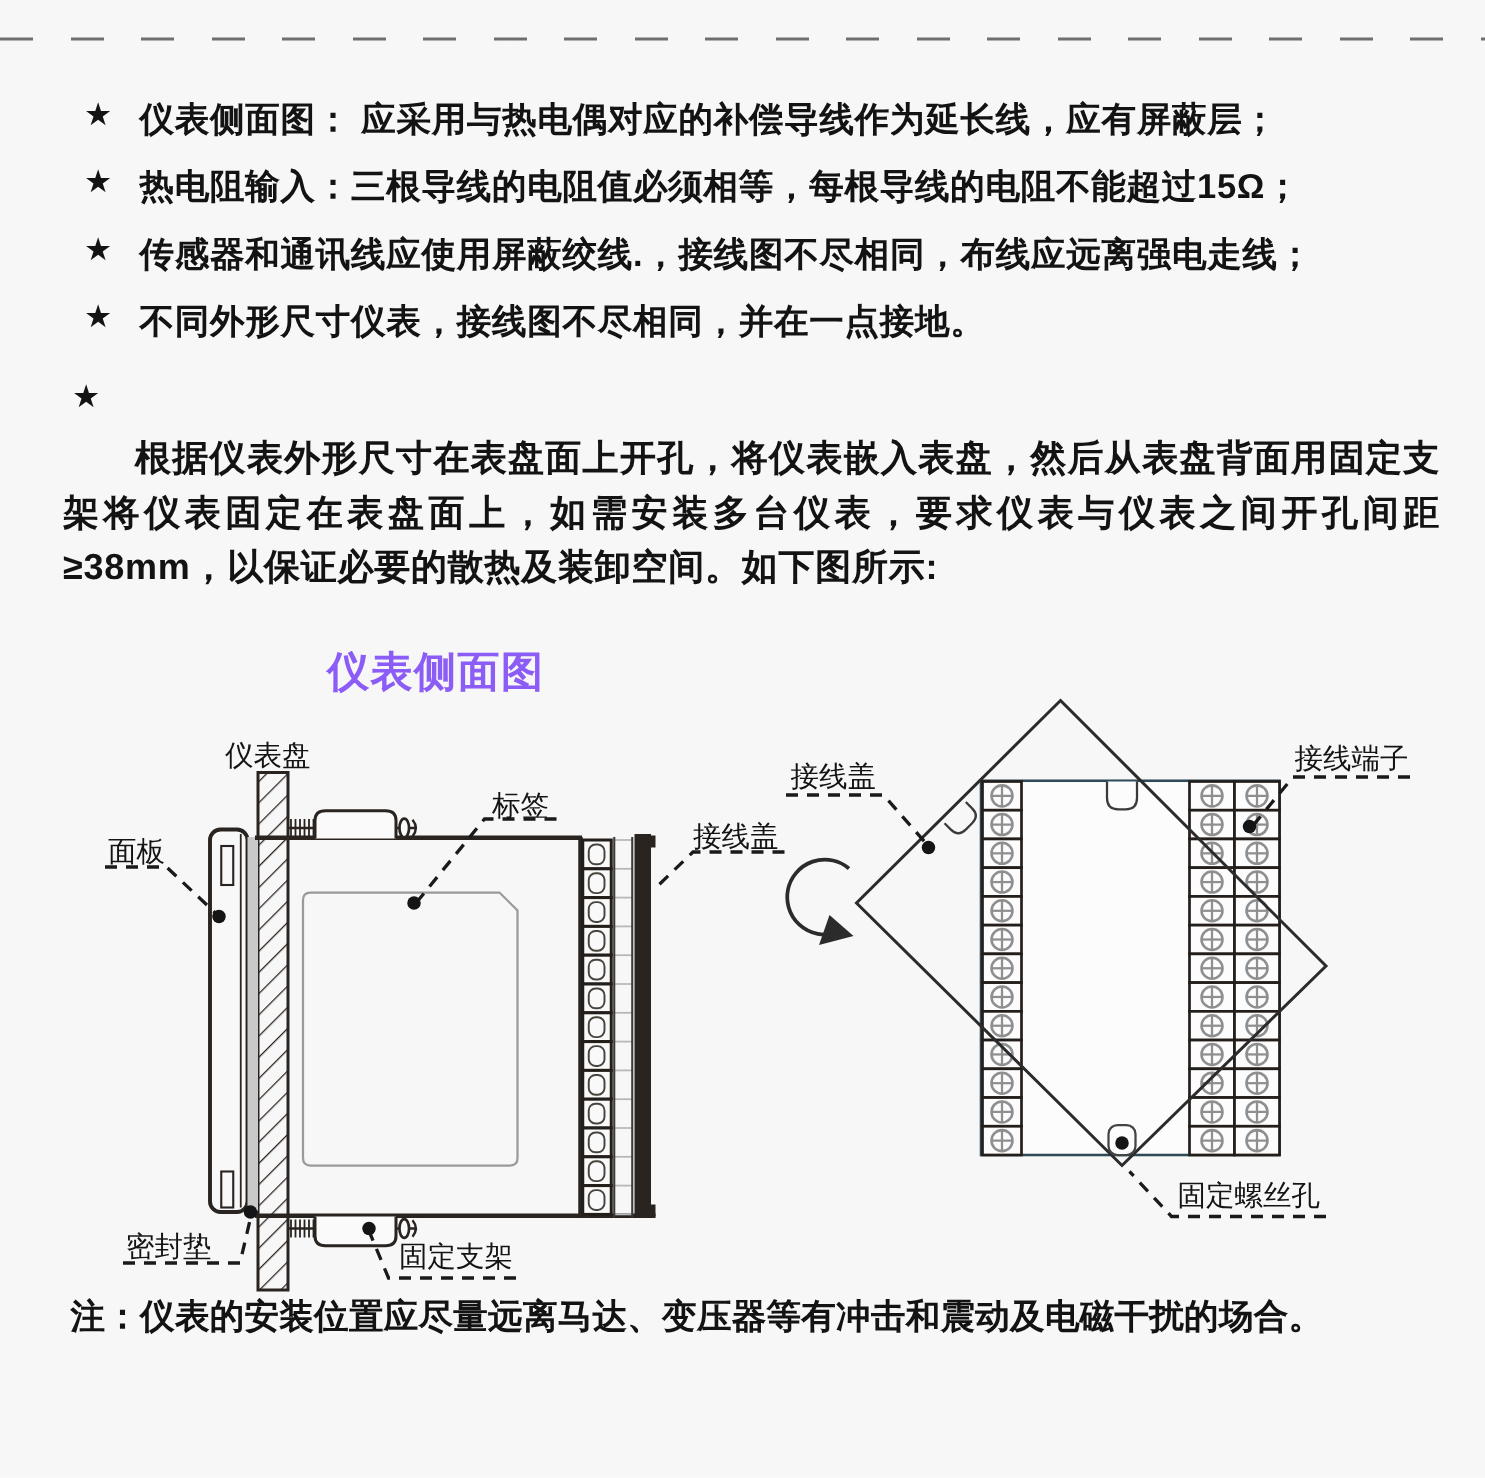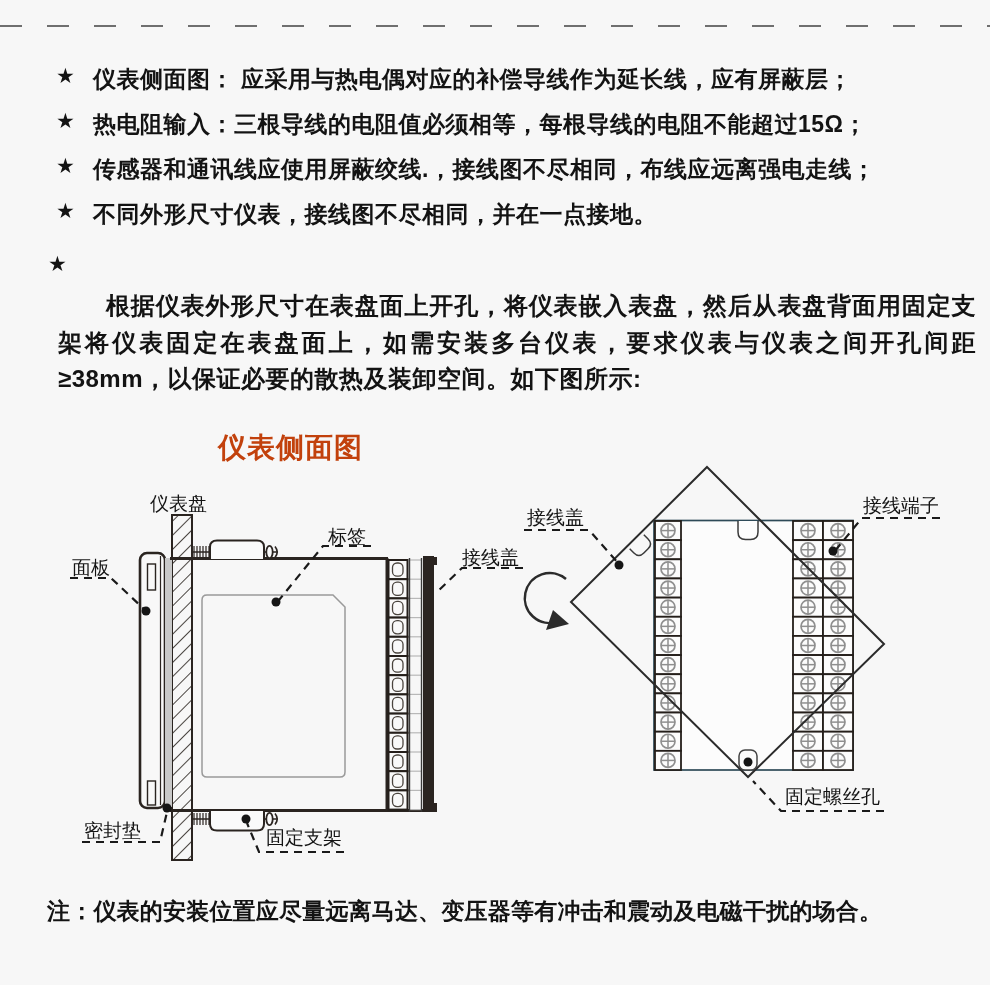--- a/index.html
+++ b/index.html
@@ -21,31 +21,31 @@
   }
   .bullet .star{width:24px;margin-right:13px;font-size:21px;}
   .bullet.b1{top:64px;}
   .bullet.b2{top:109px;}
   .bullet.b3{top:154px;}
   .bullet.b4{top:199px;}
   .bullet.heading{top:252px;left:48px;}
   .para{
     position:absolute;left:42px;top:288px;width:918px;
     font-size:24px;font-weight:700;line-height:36.5px;
-    text-indent:2em;letter-spacing:0.5px;text-align:justify;margin-left:16px;
+    text-indent:2em;letter-spacing:0.5px;text-align:justify;
   }
   .fig-title{
     position:absolute;top:429px;
     font-family:"Liberation Serif","DejaVu Serif",serif;
-    font-size:28px;font-weight:700;color:#c2410c;letter-spacing:1px;white-space:nowrap;
+    font-size:28px;font-weight:700;color:#8b5cf6;letter-spacing:1px;white-space:nowrap;
   }
   .fig-title.side{left:218px;}
   .fig-title.back{left:680px;}
   .note{
-    position:absolute;left:47px;top:896px;width:930px;
+    position:absolute;left:47px;top:862px;width:930px;
     font-size:23px;font-weight:700;letter-spacing:0.2px;white-space:nowrap;
   }
   svg.diagram{position:absolute;left:0;top:0;}
   svg text{
     font-family:"Liberation Sans","DejaVu Sans",sans-serif;
     font-size:19px;fill:#141414;
   }
 </style>
 </head>
 <body>

